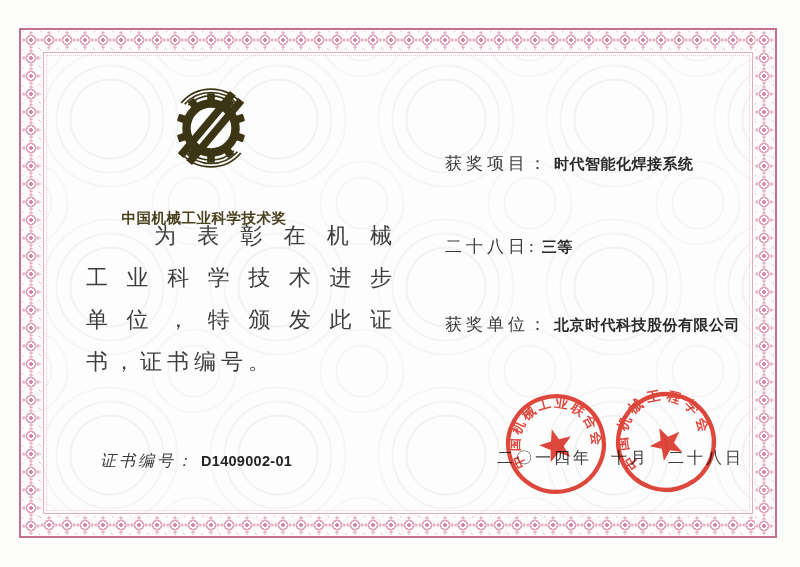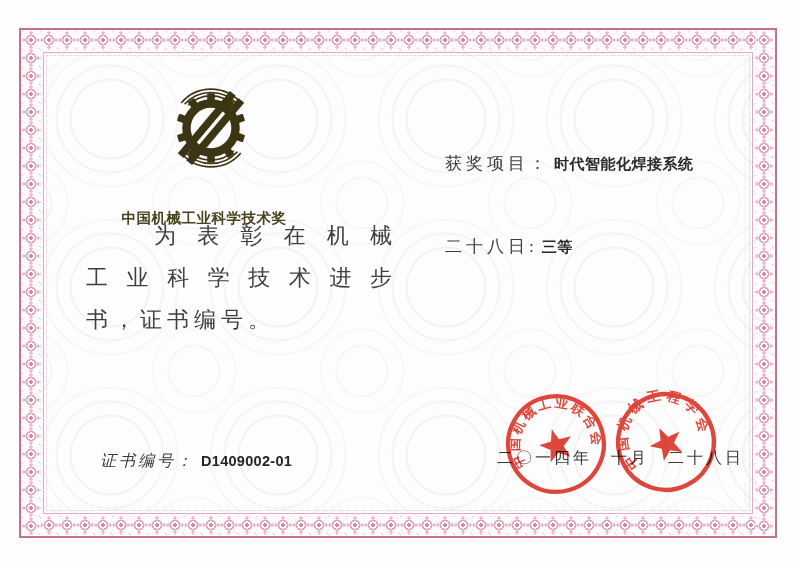--- a/index.html
+++ b/index.html
@@ -155,32 +155,36 @@
         <path d="M28.8,80.1 A42,42 0 0 0 91.2,80.1"></path>
         <path d="M24.8,81.6 A46,46 0 0 0 95.2,81.6"></path>
       </g>
     </svg>
   </div>
   <div class="logo-title">中国机械工业科学技术奖</div>
 
   <div class="body-text">
     <div class="body-line first">为表彰在机械</div>
     <div class="body-line">工业科学技术进步</div>
+    <div class="body-line">单位，特颁发此证</div>
     <div class="body-line last">书，证书编号。</div>
   </div>
 
   <div class="cert-no">
     <span class="label">证书编号：</span><span class="value">D1409002-01</span>
   </div>
 
   <div class="field field-1">
     <span class="label">获奖项目：</span><span class="value">时代智能化焊接系统</span>
   </div>
   <div class="field field-2">
     <span class="label">二十八日:</span><span class="value">三等</span>
+  </div>
+  <div class="field field-3">
+    <span class="label">获奖单位：</span><span class="value">北京时代科技股份有限公司</span>
   </div>
 
   <div class="date-line">二〇一四年　十月　二十八日</div>
 
   <div class="seal seal-left">
     <svg width="112" height="112" viewBox="0 0 110 110" overflow="visible">
       <g transform="rotate(-16 55 55)" fill="#dd372b" stroke="none">
         <circle cx="55" cy="55" r="47" fill="none" stroke="#dd372b" stroke-width="4.2"></circle>
         <defs>
           <path id="sealArcL" d="M22.4,70.2 A36,36 0 1 1 87.6,70.2" fill="none"></path>

